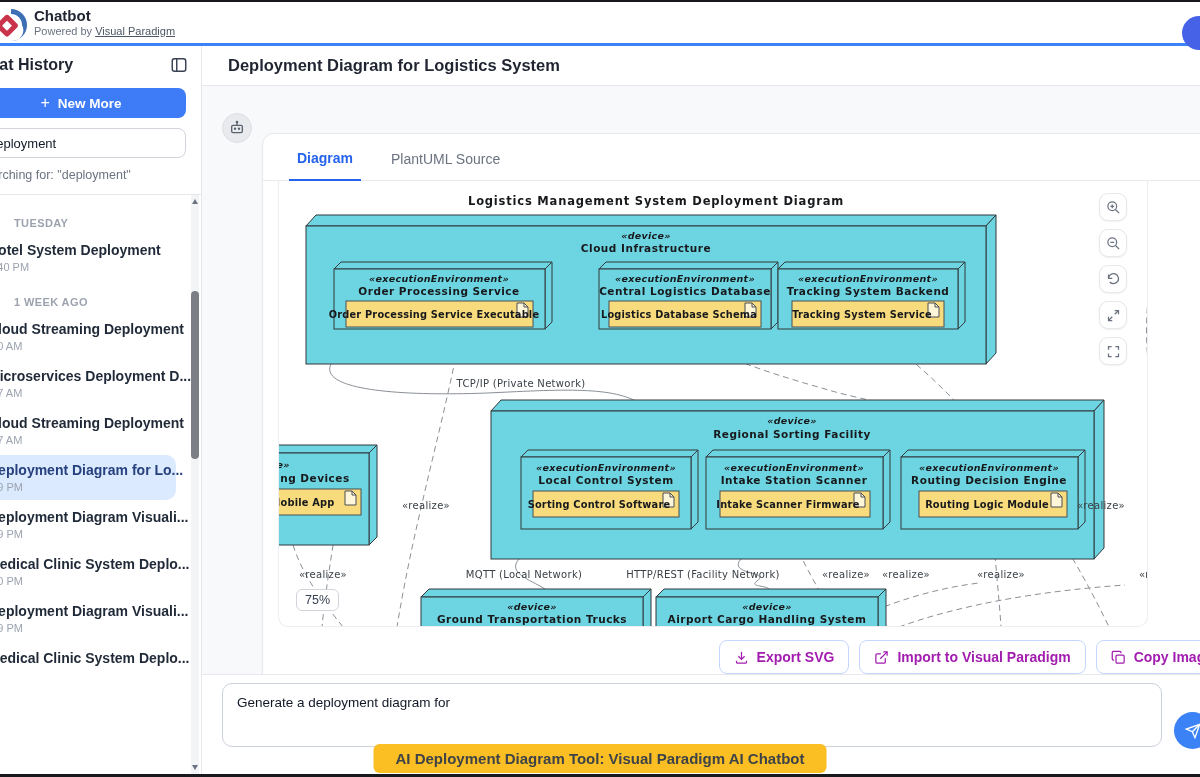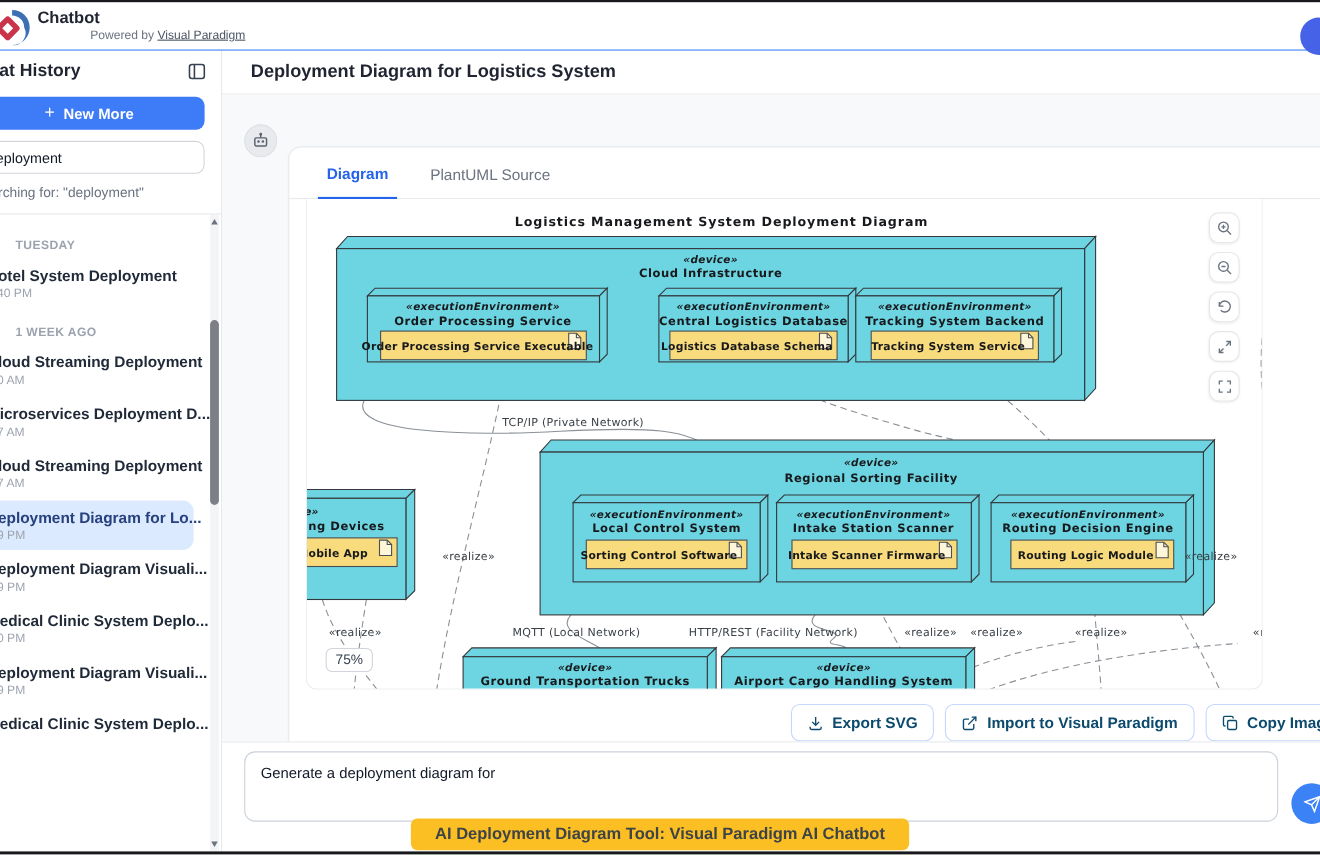--- a/index.html
+++ b/index.html
@@ -2,25 +2,25 @@
 <html><head>
 <meta charset="utf-8">
 <style>
   * { margin:0; padding:0; box-sizing:border-box; }
   html,body { width:1200px; height:777px; font-family:"Liberation Sans", sans-serif; background:#fff; }
   .window { position:relative; width:1200px; height:777px; overflow:hidden; background:#fff; }
   .frame-top { position:absolute; top:0; left:0; right:0; height:2px; background:#17191d; z-index:20; }
   .frame-bottom { position:absolute; bottom:0; left:0; right:0; height:3px; background:#17191d; z-index:4; }
 
   
-  .header { position:absolute; top:2px; left:0; right:0; height:44px; background:#fff; border-bottom:1px solid #3b82f6; display:flex; align-items:center; z-index:10; }
+  .header { position:absolute; top:2px; left:0; right:0; height:44px; background:#fff; border-bottom:3px solid #3b82f6; display:flex; align-items:center; z-index:10; }
   .logo { position:absolute; left:-7px; top:5px; width:36px; height:36px; }
   .brand { margin-left:34px; line-height:1.1; }
   .brand-title { font-size:15px; font-weight:bold; color:#1F2430; }
-  .brand-sub { font-size:11px; color:#6B7280;margin-left:48px; }
+  .brand-sub { font-size:11px; color:#6B7280; }
   .brand-sub a { color:#4B5563; text-decoration:underline; cursor:pointer; }
   .header-right { position:absolute; right:0; top:0; height:44px; display:flex; align-items:center; gap:18px; padding-right:26px; }
   .hicon { width:20px; height:20px; cursor:pointer; color:#111827; }
   .more-apps { background:linear-gradient(90deg,#2CAA80,#219C72); color:#fff; font-size:13px; font-weight:bold; border:none; border-radius:8px; padding:7px 14px; cursor:pointer; }
   .corner-circle { position:absolute; right:-16px; top:14px; width:34px; height:34px; border-radius:50%; background:#4663E8; z-index:11; }
 
   
   .body-row { position:absolute; top:46px; left:0; right:0; bottom:3px; display:flex; }
 
   
@@ -61,21 +61,21 @@
   .tab.active { color:#2563EB; font-weight:bold; border-bottom:2px solid #2563EB; margin-bottom:-1px; }
   .tab.inactive { color:#6B7280; margin-left:22px; }
   .viewport { position:relative; margin:0 15px; width:870px; height:446px; border:1px solid #ECEEF1; border-top:none; border-radius:0 0 10px 10px; overflow:hidden; background:#fff; }
   .viewport svg.diagram { display:block; }
 
   .zoom-panel { position:absolute; top:12px; right:20px; display:flex; flex-direction:column; gap:8px; z-index:3; }
   .zbtn { width:28px; height:28px; background:#fff; border:1px solid #E5E7EB; border-radius:9px; display:flex; align-items:center; justify-content:center; color:#6B7280; cursor:pointer; box-shadow:0 1px 2px rgba(16,24,40,.06); }
   .zoom-badge { position:absolute; left:17px; bottom:15px; background:#fff; border:1px solid #D1D5DB; border-radius:6px; padding:3px 8px; font-size:12.5px; color:#374151; z-index:3; }
 
   .actions { display:flex; justify-content:flex-end; gap:10px; padding:13px 15px; }
-  .act-btn { display:flex; align-items:center; gap:8px; height:34px; padding:0 14px; background:#fff; border:1px solid #C6D6FD; border-radius:8px; color:#0c4a6e; font-size:14px; font-weight:bold; cursor:pointer; }
+  .act-btn { display:flex; align-items:center; gap:8px; height:34px; padding:0 14px; background:#fff; border:1px solid #C6D6FD; border-radius:8px; color:#a21caf; font-size:14px; font-weight:bold; cursor:pointer; }
   .act-btn svg { width:15px; height:15px; }
 
   
   .footer { height:100px; background:#fff; border-top:1px solid #E7E9EC; position:relative; }
   .prompt-box { position:absolute; left:20px; right:38px; top:8px; height:64px; border:1px solid #CBD2DB; border-radius:10px; padding:10px 14px; font-size:13.5px; color:#111827; background:#fff; resize:none; outline:none; font-family:"Liberation Sans",sans-serif; line-height:1.3; }
   .send-btn { position:absolute; right:-11px; top:37px; width:37px; height:37px; border-radius:50%; background:#3B82F6; border:none; display:flex; align-items:center; justify-content:center; cursor:pointer; color:#fff; z-index:6; }
 
   .banner { position:absolute; bottom:4px; left:50%; transform:translateX(-50%); background:#FBBF24; border-radius:6px; padding:6px 22px; font-size:15px; font-weight:bold; color:#3E4347; white-space:nowrap; z-index:7; }
 
   

